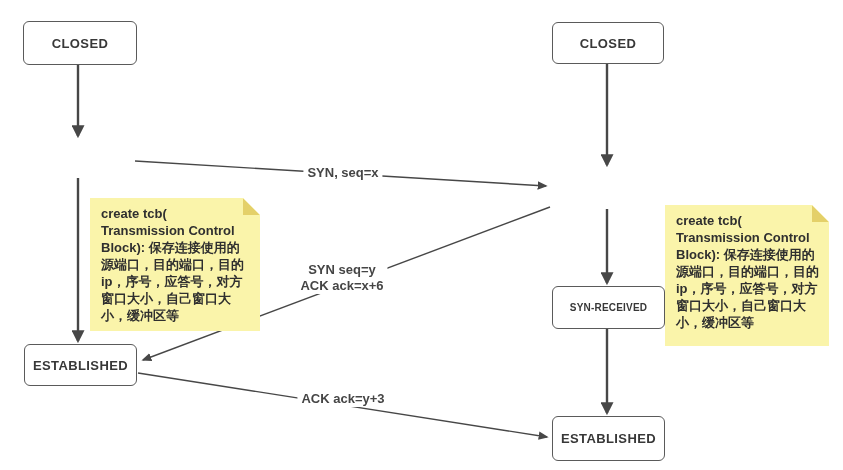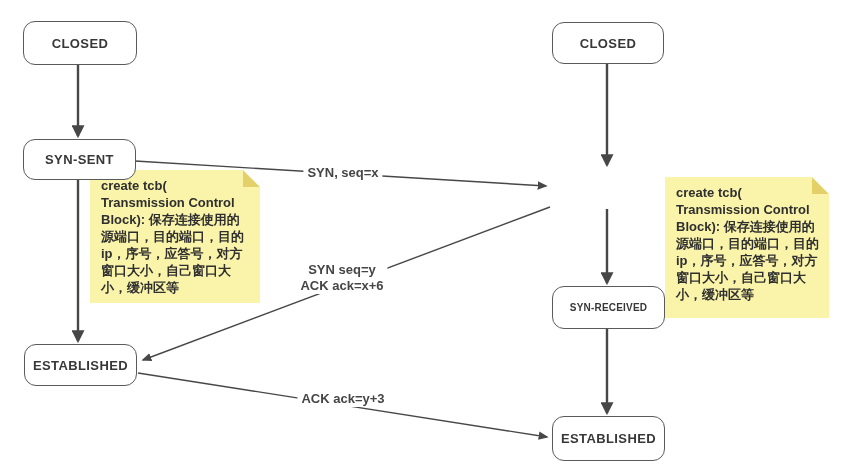--- a/index.html
+++ b/index.html
@@ -17,33 +17,34 @@
     position:relative;width:843px;height:470px;background:var(--bg);
     font-family:"Liberation Sans",sans-serif;overflow:hidden;
   }
   .wires{position:absolute;left:0;top:0;width:843px;height:470px;}
   .wire{stroke:var(--line);fill:none;}
   .wire.thick{stroke-width:2.4;}
   .wire.thin{stroke-width:1.4;}
   .wires marker path{fill:var(--line);}
   .box{
     position:absolute;background:#fff;border:1.6px solid var(--box-border);
-    border-radius:12px;display:flex;align-items:center;justify-content:center;
+    border-radius:6px;display:flex;align-items:center;justify-content:center;
     font-weight:bold;font-size:13px;letter-spacing:.4px;color:var(--box-text);
   }
   #closed-left{left:23px;top:21px;width:112px;height:42px;}
   #syn-sent{left:23px;top:139px;width:111px;height:39px;}
   #established-left{left:24px;top:344px;width:111px;height:40px;}
   #closed-right{left:552px;top:22px;width:110px;height:40px;}
   #listen{left:552px;top:168px;width:111px;height:41px;}
   #syn-received{left:552px;top:286px;width:111px;height:41px;font-size:10px;letter-spacing:.2px;}
   #established-right{left:552px;top:416px;width:111px;height:43px;}
   .note{
     position:absolute;background:var(--note-bg);
     clip-path:polygon(0 0, calc(100% - 17px) 0, 100% 17px, 100% 100%, 0 100%);
+    margin-top:28px;
   }
   #note-left{left:90px;top:170px;width:170px;height:133px;}
   #note-right{left:665px;top:177px;width:164px;height:141px;}
   .note-fold{
     position:absolute;top:0;right:0;width:17px;height:17px;
     background:var(--note-fold);
     clip-path:polygon(0 0, 100% 100%, 0 100%);
   }
   .note-text{
     position:absolute;left:11px;top:7px;right:4px;
@@ -99,21 +100,20 @@
 Transmission Control
 Block): 保存连接使用的
 源端口，目的端口，目的
 ip，序号，应答号，对方
 窗口大小，自己窗口大
 小，缓冲区等</div>
     <div class="note-fold"></div>
   </div>
 
   <div class="box" id="closed-left">CLOSED</div>
-  <div class="box" id="syn-sent">SYN-SENT</div>
   <div class="box" id="established-left">ESTABLISHED</div>
   <div class="box" id="closed-right">CLOSED</div>
   <div class="box" id="syn-received">SYN-RECEIVED</div>
   <div class="box" id="established-right">ESTABLISHED</div>
 
   <div class="elabel" id="label-syn">SYN, seq=x</div>
   <div class="elabel" id="label-synack">
     <div>SYN seq=y</div>
     <div>ACK ack=x+6</div>
   </div>

